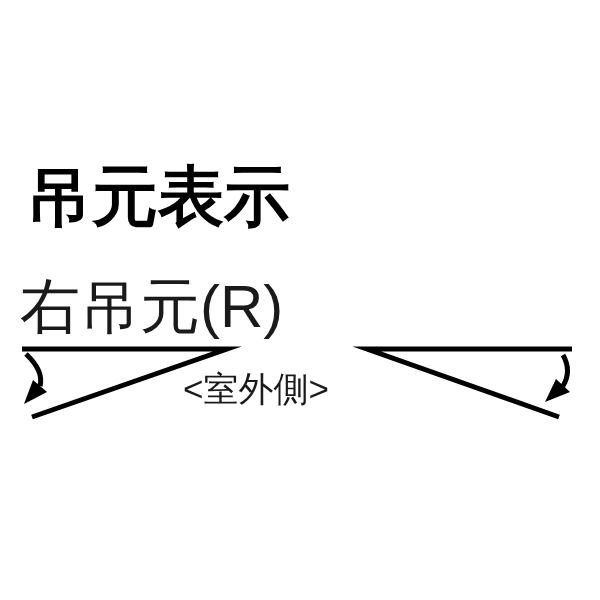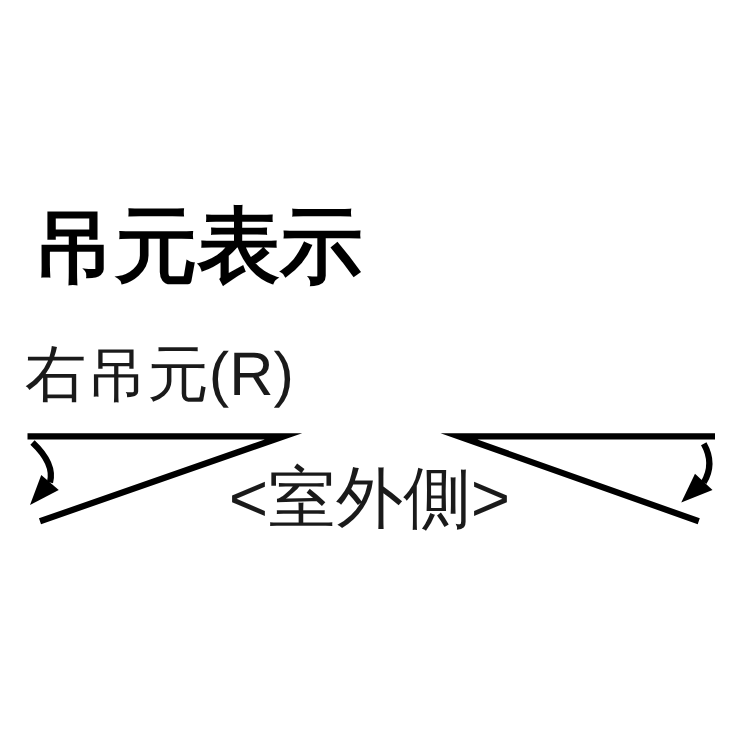--- a/index.html
+++ b/index.html
@@ -28,37 +28,37 @@
     font-size: 66px;
     font-weight: 900;
     line-height: 1;
     letter-spacing: 0px;
     color: #000000;
     white-space: nowrap;
   }
   .hinge-label {
     position: absolute;
     top: 274px;
-    font-size: 49px;
+    font-size: 60px;
     font-weight: 400;
     line-height: 1.1;
     color: #1a1a1a;
     white-space: nowrap;
   }
   .hinge-label.right-hinge {
     left: 20px;
   }
   .hinge-label.left-hinge {
     left: 364px;
   }
   .center-label {
     position: absolute;
     left: 183px;
     top: 370px;
-    font-size: 54px;
+    font-size: 35px;
     font-weight: 400;
     line-height: 1.1;
     color: #1a1a1a;
     white-space: nowrap;
   }
   svg.diagram-lines {
     position: absolute;
     left: 0;
     top: 0;
     width: 600px;

